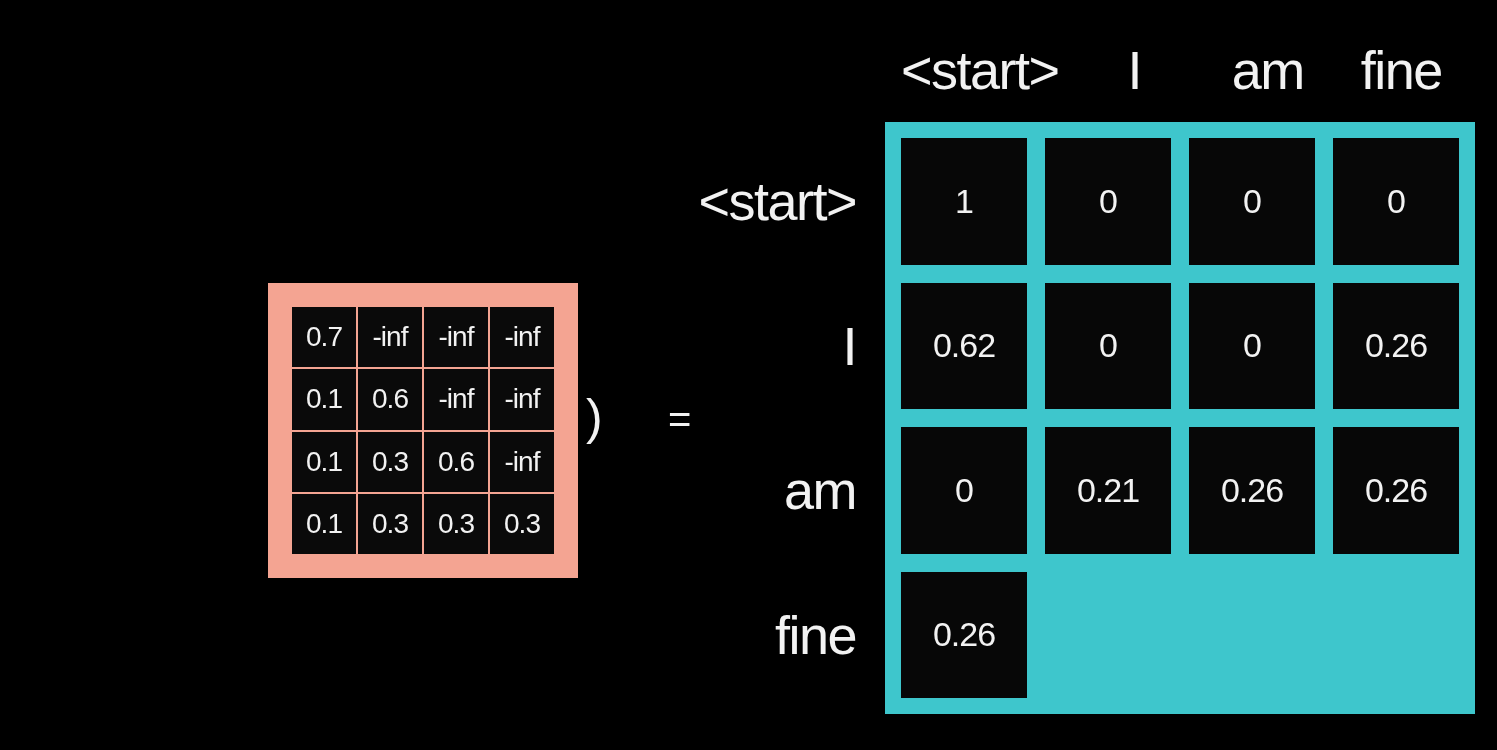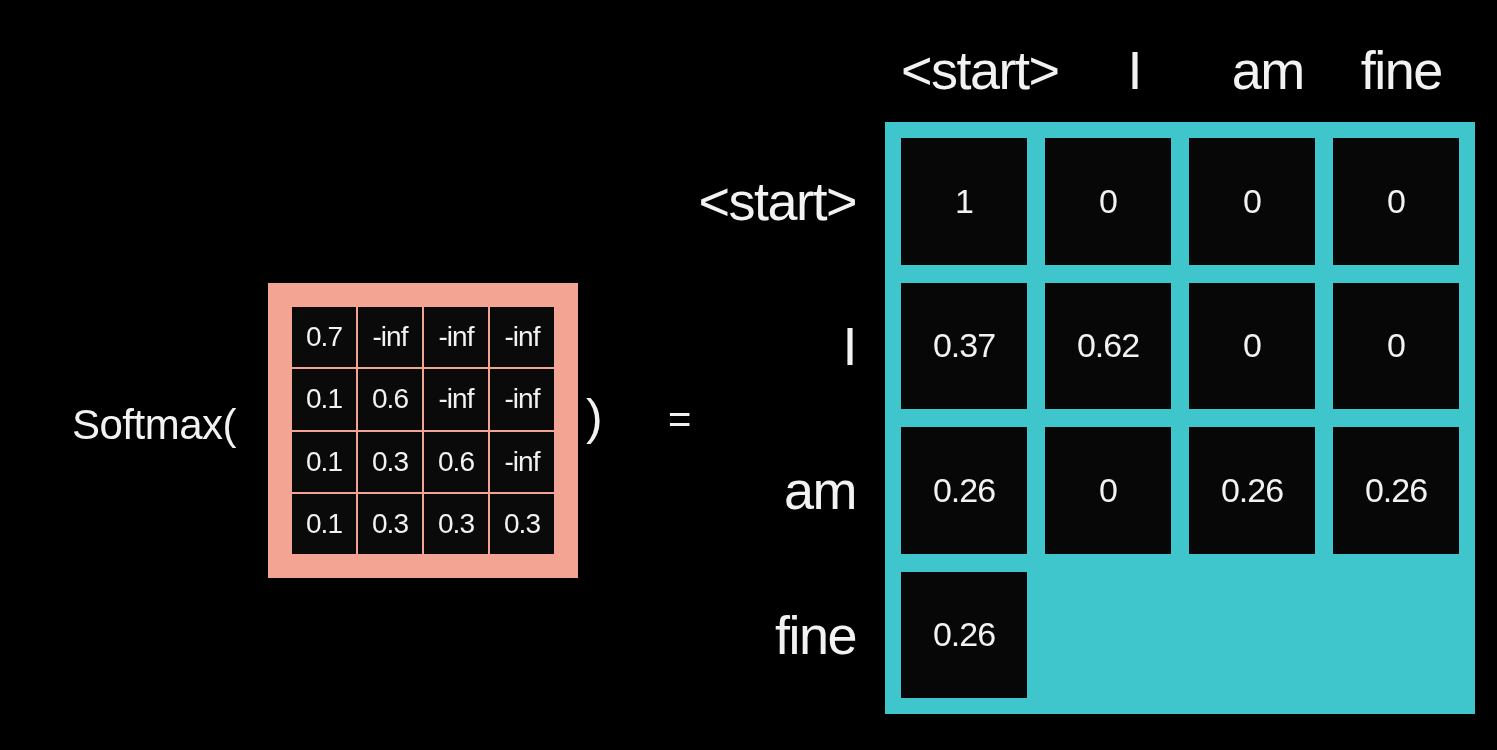--- a/index.html
+++ b/index.html
@@ -125,21 +125,20 @@
     font-size: 54px;
     letter-spacing: -1.5px;
     white-space: nowrap;
   }
 </style>
 </head>
 <body>
 
 <div class="canvas">
 
-  <div class="softmax-label">Softmax(</div>
 
   <div class="input-matrix">
     <div class="cell">0.7</div>
     <div class="cell">-inf</div>
     <div class="cell">-inf</div>
     <div class="cell">-inf</div>
     <div class="cell">0.1</div>
     <div class="cell">0.6</div>
     <div class="cell">-inf</div>
     <div class="cell">-inf</div>
@@ -168,24 +167,24 @@
     <div class="hdr">I</div>
     <div class="hdr">am</div>
     <div class="hdr">fine</div>
   </div>
 
   <div class="output-matrix">
     <div class="cell">1</div>
     <div class="cell">0</div>
     <div class="cell">0</div>
     <div class="cell">0</div>
-    <div class="cell">0.37</div>
     <div class="cell">0.62</div>
     <div class="cell">0</div>
     <div class="cell">0</div>
     <div class="cell">0.26</div>
     <div class="cell">0</div>
+    <div class="cell">0.21</div>
     <div class="cell">0.26</div>
     <div class="cell">0.26</div>
     <div class="cell">0.26</div>
   </div>
 
 </div>
 
 </body></html>

